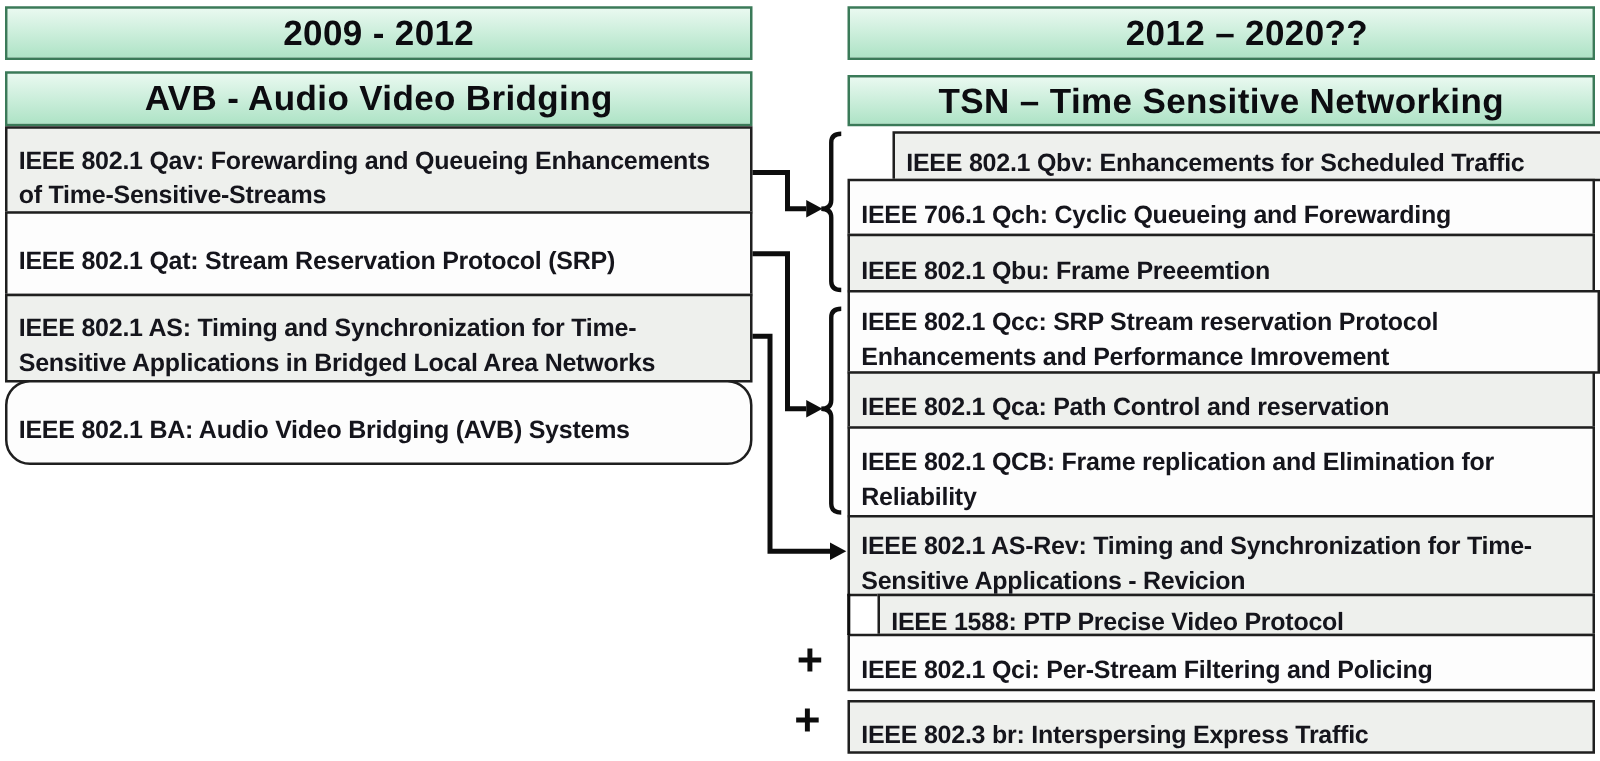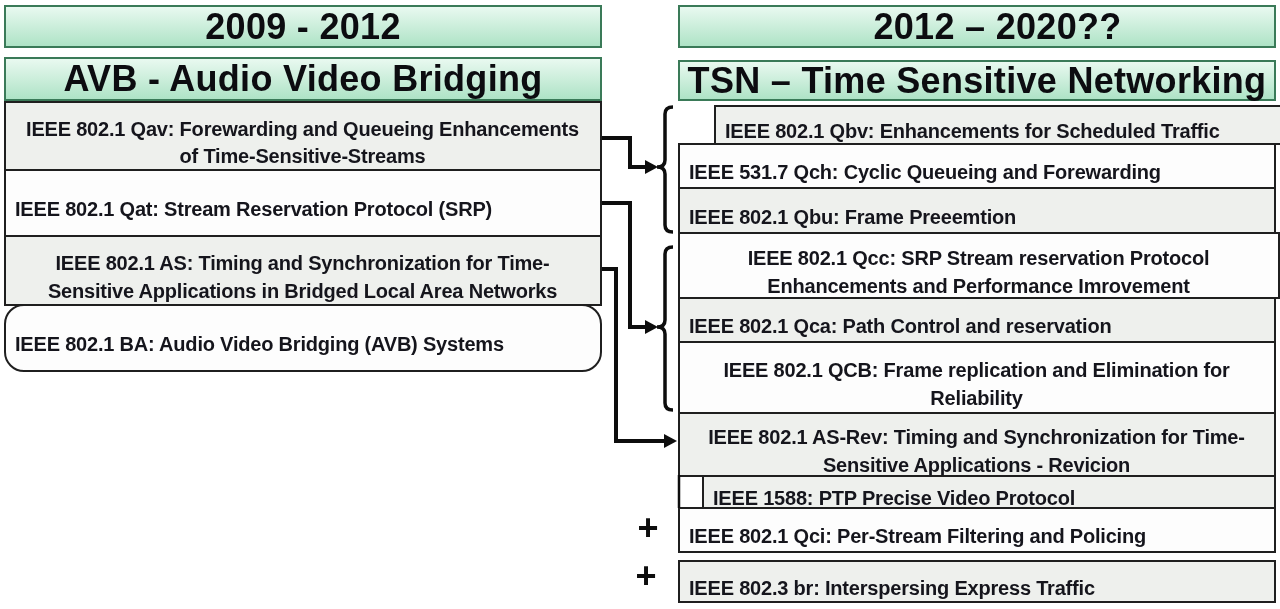--- a/index.html
+++ b/index.html
@@ -25,35 +25,34 @@
     overflow: hidden;
   }
   .hdr {
     position: absolute;
     box-sizing: border-box;
     border: 2px solid var(--header-border);
     background: linear-gradient(to bottom, var(--header-grad-top) 0%, var(--header-grad-bottom) 100%);
     display: flex;
     align-items: center;
     justify-content: center;
-    font-size: 36px;
+    font-size: 28px;
     letter-spacing: 0.3px;
     color: #0c0c10;
   }
   .row {
     position: absolute;
     box-sizing: border-box;
     border: 2px solid var(--row-border);
     display: flex;
     align-items: center;
     padding: 16px 10px 2px 9px;
     font-size: 20px;
     line-height: 1.36;
     letter-spacing: -0.2px;
-    text-align: center;
   }
   .gray { background: var(--row-gray); }
   .white { background: var(--row-white); }
 
   
   #lyear { left: 4px;  top: 5px;   width: 598px; height: 43px; }
   #lavb  { left: 4px;  top: 57px;  width: 598px; height: 44px; }
   #lr0   { left: 4px;  top: 101px; width: 598px; height: 70px; }
   #lr1   { left: 4px;  top: 169px; width: 598px; height: 68px; }
   #lr2   { left: 4px;  top: 235px; width: 598px; height: 71px; }
@@ -103,21 +102,21 @@
   <div class="hdr" id="lyear">2009 - 2012</div>
   <div class="hdr" id="lavb">AVB - Audio Video Bridging</div>
   <div class="row gray" id="lr0">IEEE 802.1 Qav: Forewarding and Queueing Enhancements of Time-Sensitive-Streams</div>
   <div class="row white" id="lr1">IEEE 802.1 Qat: Stream Reservation Protocol (SRP)</div>
   <div class="row gray" id="lr2">IEEE 802.1 AS: Timing and Synchronization for Time-Sensitive Applications in Bridged Local Area Networks</div>
   <div class="row white" id="lr3">IEEE 802.1 BA: Audio Video Bridging (AVB) Systems</div>
 
   <div class="hdr" id="ryear">2012 – 2020??</div>
   <div class="hdr" id="rtsn">TSN – Time Sensitive Networking</div>
   <div class="row gray" id="rr0">IEEE 802.1 Qbv: Enhancements for Scheduled Traffic</div>
-  <div class="row white" id="rr1">IEEE 531.7 Qch: Cyclic Queueing and Forewarding</div>
+  <div class="row white" id="rr1">IEEE 706.1 Qch: Cyclic Queueing and Forewarding</div>
   <div class="row gray" id="rr2">IEEE 802.1 Qbu: Frame Preeemtion</div>
   <div class="row white" id="rr3">IEEE 802.1 Qcc: SRP Stream reservation Protocol Enhancements and Performance Imrovement</div>
   <div class="row gray" id="rr4">IEEE 802.1 Qca: Path Control and reservation</div>
   <div class="row white" id="rr5">IEEE 802.1 QCB: Frame replication and Elimination for Reliability</div>
   <div class="row gray" id="rr6">IEEE 802.1 AS-Rev: Timing and Synchronization for Time-Sensitive Applications - Revicion</div>
   <div class="row gray" id="rr7">IEEE 1588: PTP Precise Video Protocol</div>
   <div class="row white" id="rr8">IEEE 802.1 Qci: Per-Stream Filtering and Policing</div>
   <div class="row gray" id="rr9">IEEE 802.3 br: Interspersing Express Traffic</div>
 
   <div class="plus" id="plus0">+</div>

